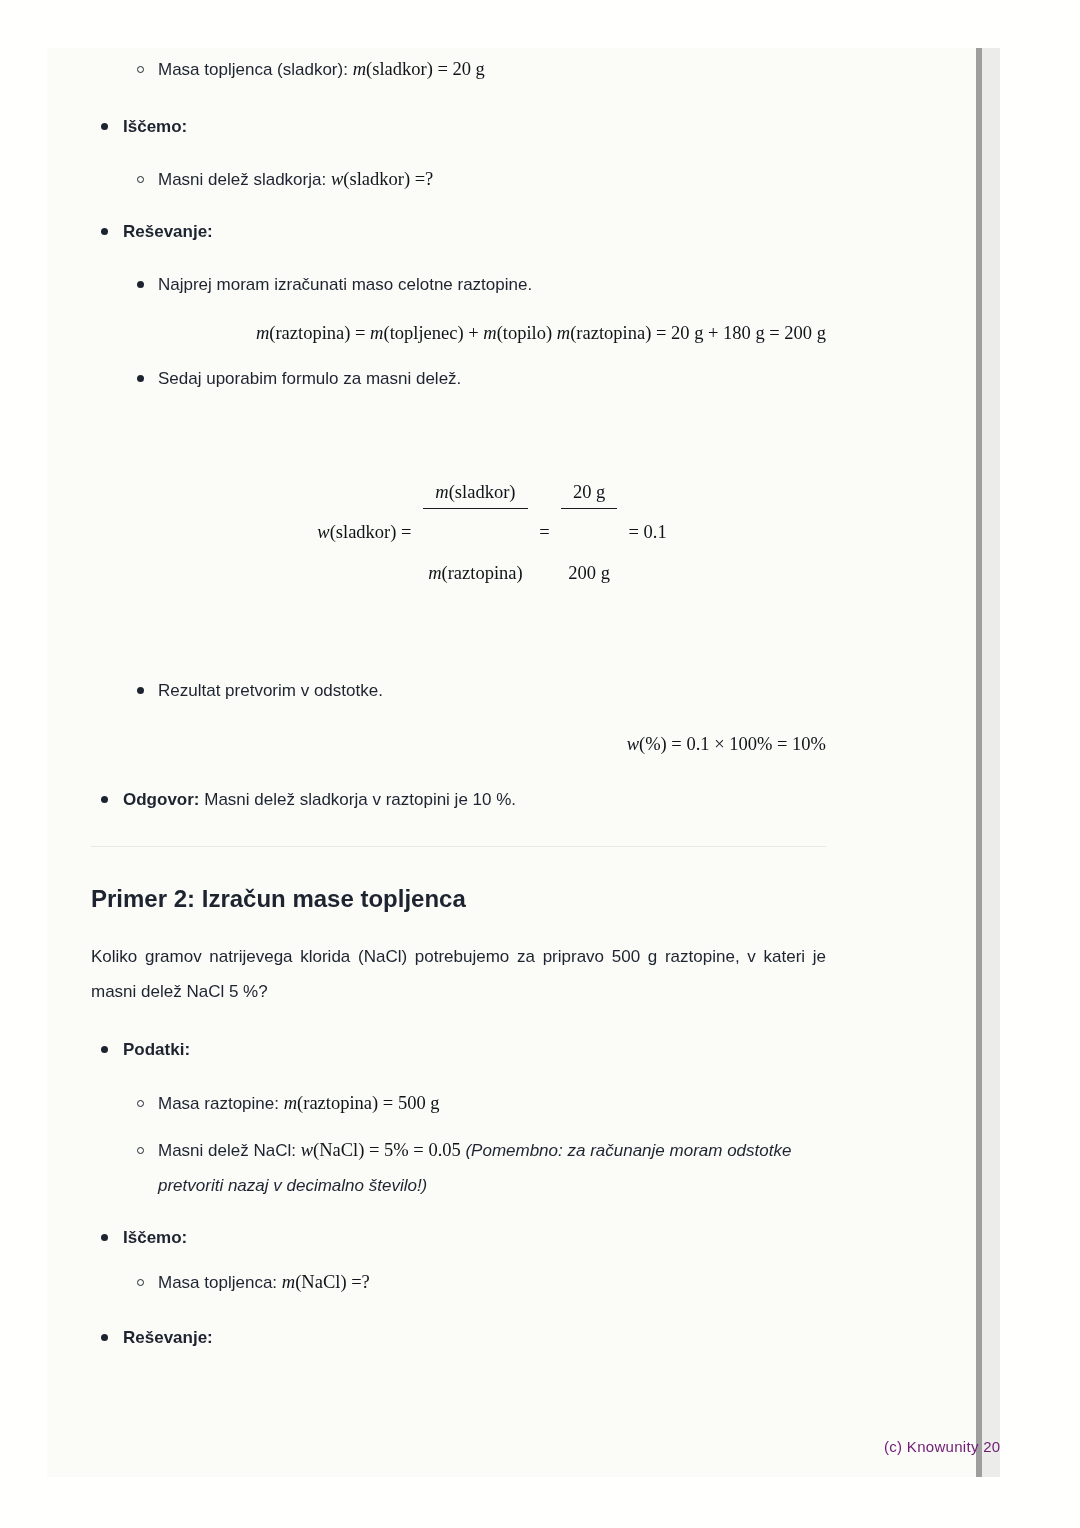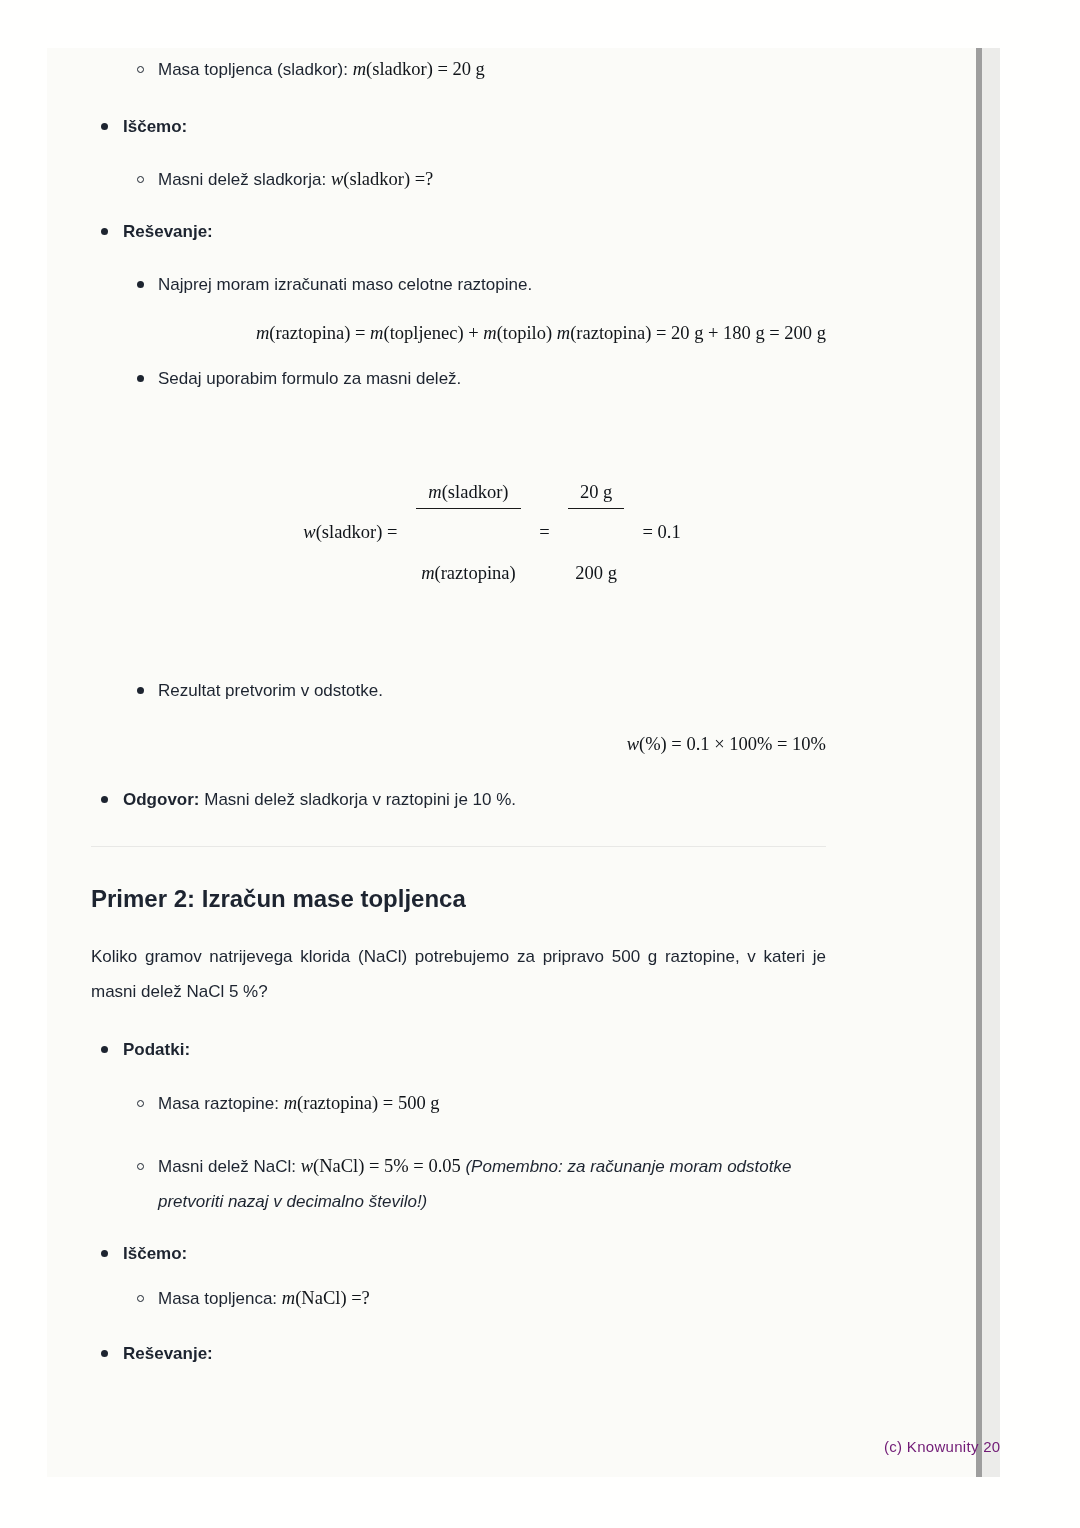--- a/index.html
+++ b/index.html
@@ -26,21 +26,21 @@
   .run-b{font-weight:700;}
   .run-i{font-style:italic;}
   .run-v,.run-r{font-family:"Liberation Serif",serif;font-size:18.5px;color:#101419;}
   .run-v{font-style:italic;}
   .mathline{padding-left:67px;text-align:right;}
   hr.divider{border:none;border-top:1px solid #e8e8e6;margin:29px 0 0 0;width:100%;}
   .h2{font-size:24px;font-weight:700;line-height:28px;margin:38px 0 12px 0;}
   .para{margin:26px 0 0 0;text-align:justify;}
   .eqwrap{padding-left:67px;text-align:center;line-height:normal;}
   .eq{display:inline-flex;align-items:center;font-family:"Liberation Serif",serif;font-size:18.5px;color:#101419;white-space:pre;}
-  .frac{display:inline-block;margin:0 14px;vertical-align:middle;line-height:24px;}
+  .frac{display:inline-block;margin:0 7px;vertical-align:middle;line-height:24px;}
   .frac .num{display:block;padding:0 5px 4px;border-bottom:1.6px solid #1a1a1a;}
   .frac .den{display:block;padding:4px 5px 0;}
   .scrollpanel{
     position:absolute;left:976px;top:48px;width:52px;height:1429px;
     background:#ececea;border-left:6px solid #9e9e9e;
   }
   .watermark{
     position:absolute;left:884px;top:1438px;font-size:15px;color:#701a75;
     letter-spacing:0.3px;z-index:5;white-space:nowrap;
   }
@@ -119,21 +119,21 @@
       <div class="li l1" style="margin-top:23px">
         <span class="marker disc"></span>
         <span><span class="run-b">Podatki:</span></span>
       </div>
 
       <div class="li l2" style="margin-top:19px">
         <span class="marker circ"></span>
         <span><span class="run-s">Masa raztopine: </span><span class="run-v">m</span><span class="run-r">(raztopina) = 500 g</span></span>
       </div>
 
-      <div class="li l2" style="margin-top:28px">
+      <div class="li l2" style="margin-top:12px">
         <span class="marker circ"></span>
         <span><span class="run-s">Masni delež NaCl: </span><span class="run-v">w</span><span class="run-r">(NaCl) = 5% = 0.05 </span><span class="run-i">(Pomembno: za računanje moram odstotke pretvoriti nazaj v decimalno število!)</span></span>
       </div>
 
       <div class="li l1" style="margin-top:17px">
         <span class="marker disc"></span>
         <span><span class="run-b">Iščemo:</span></span>
       </div>
 
       <div class="li l2" style="margin-top:10px">

